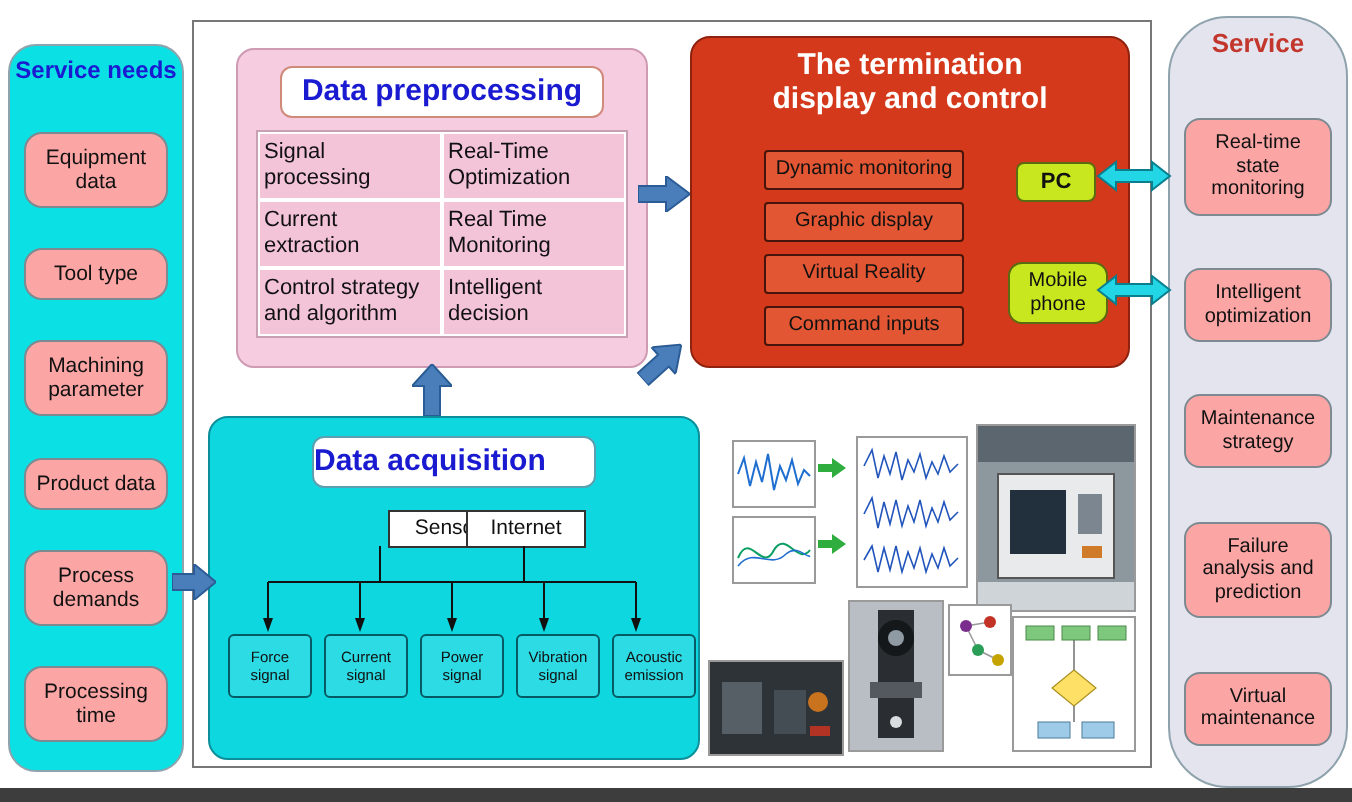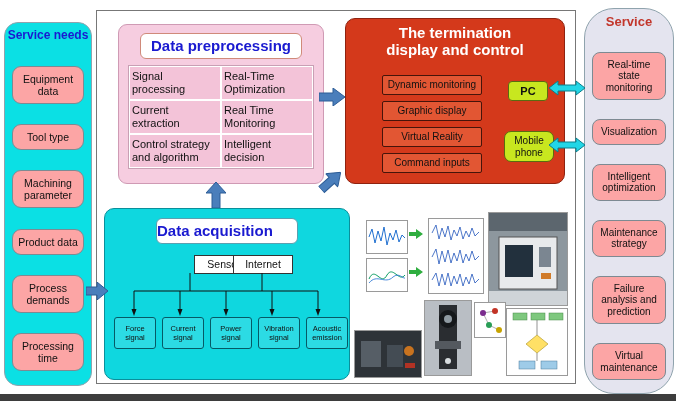--- a/index.html
+++ b/index.html
@@ -85,21 +85,20 @@
       <div class="wbox">Product data</div>
       <div class="wbox">Process demands</div>
       <div class="wbox">Processing time</div>
     </div>
   </div>
 
   <div class="abs side-panel right-panel">
     <div class="panel-title">Service</div>
     <div class="panel-items">
       <div class="wbox">Real-time state monitoring</div>
-      <div class="wbox">Visualization</div>
       <div class="wbox">Intelligent optimization</div>
       <div class="wbox">Maintenance strategy</div>
       <div class="wbox">Failure analysis and prediction</div>
       <div class="wbox">Virtual maintenance</div>
     </div>
   </div>
 
   <div class="abs preprocessing">
     <div class="pre-title">Data preprocessing</div>
     <div class="pre-grid">

